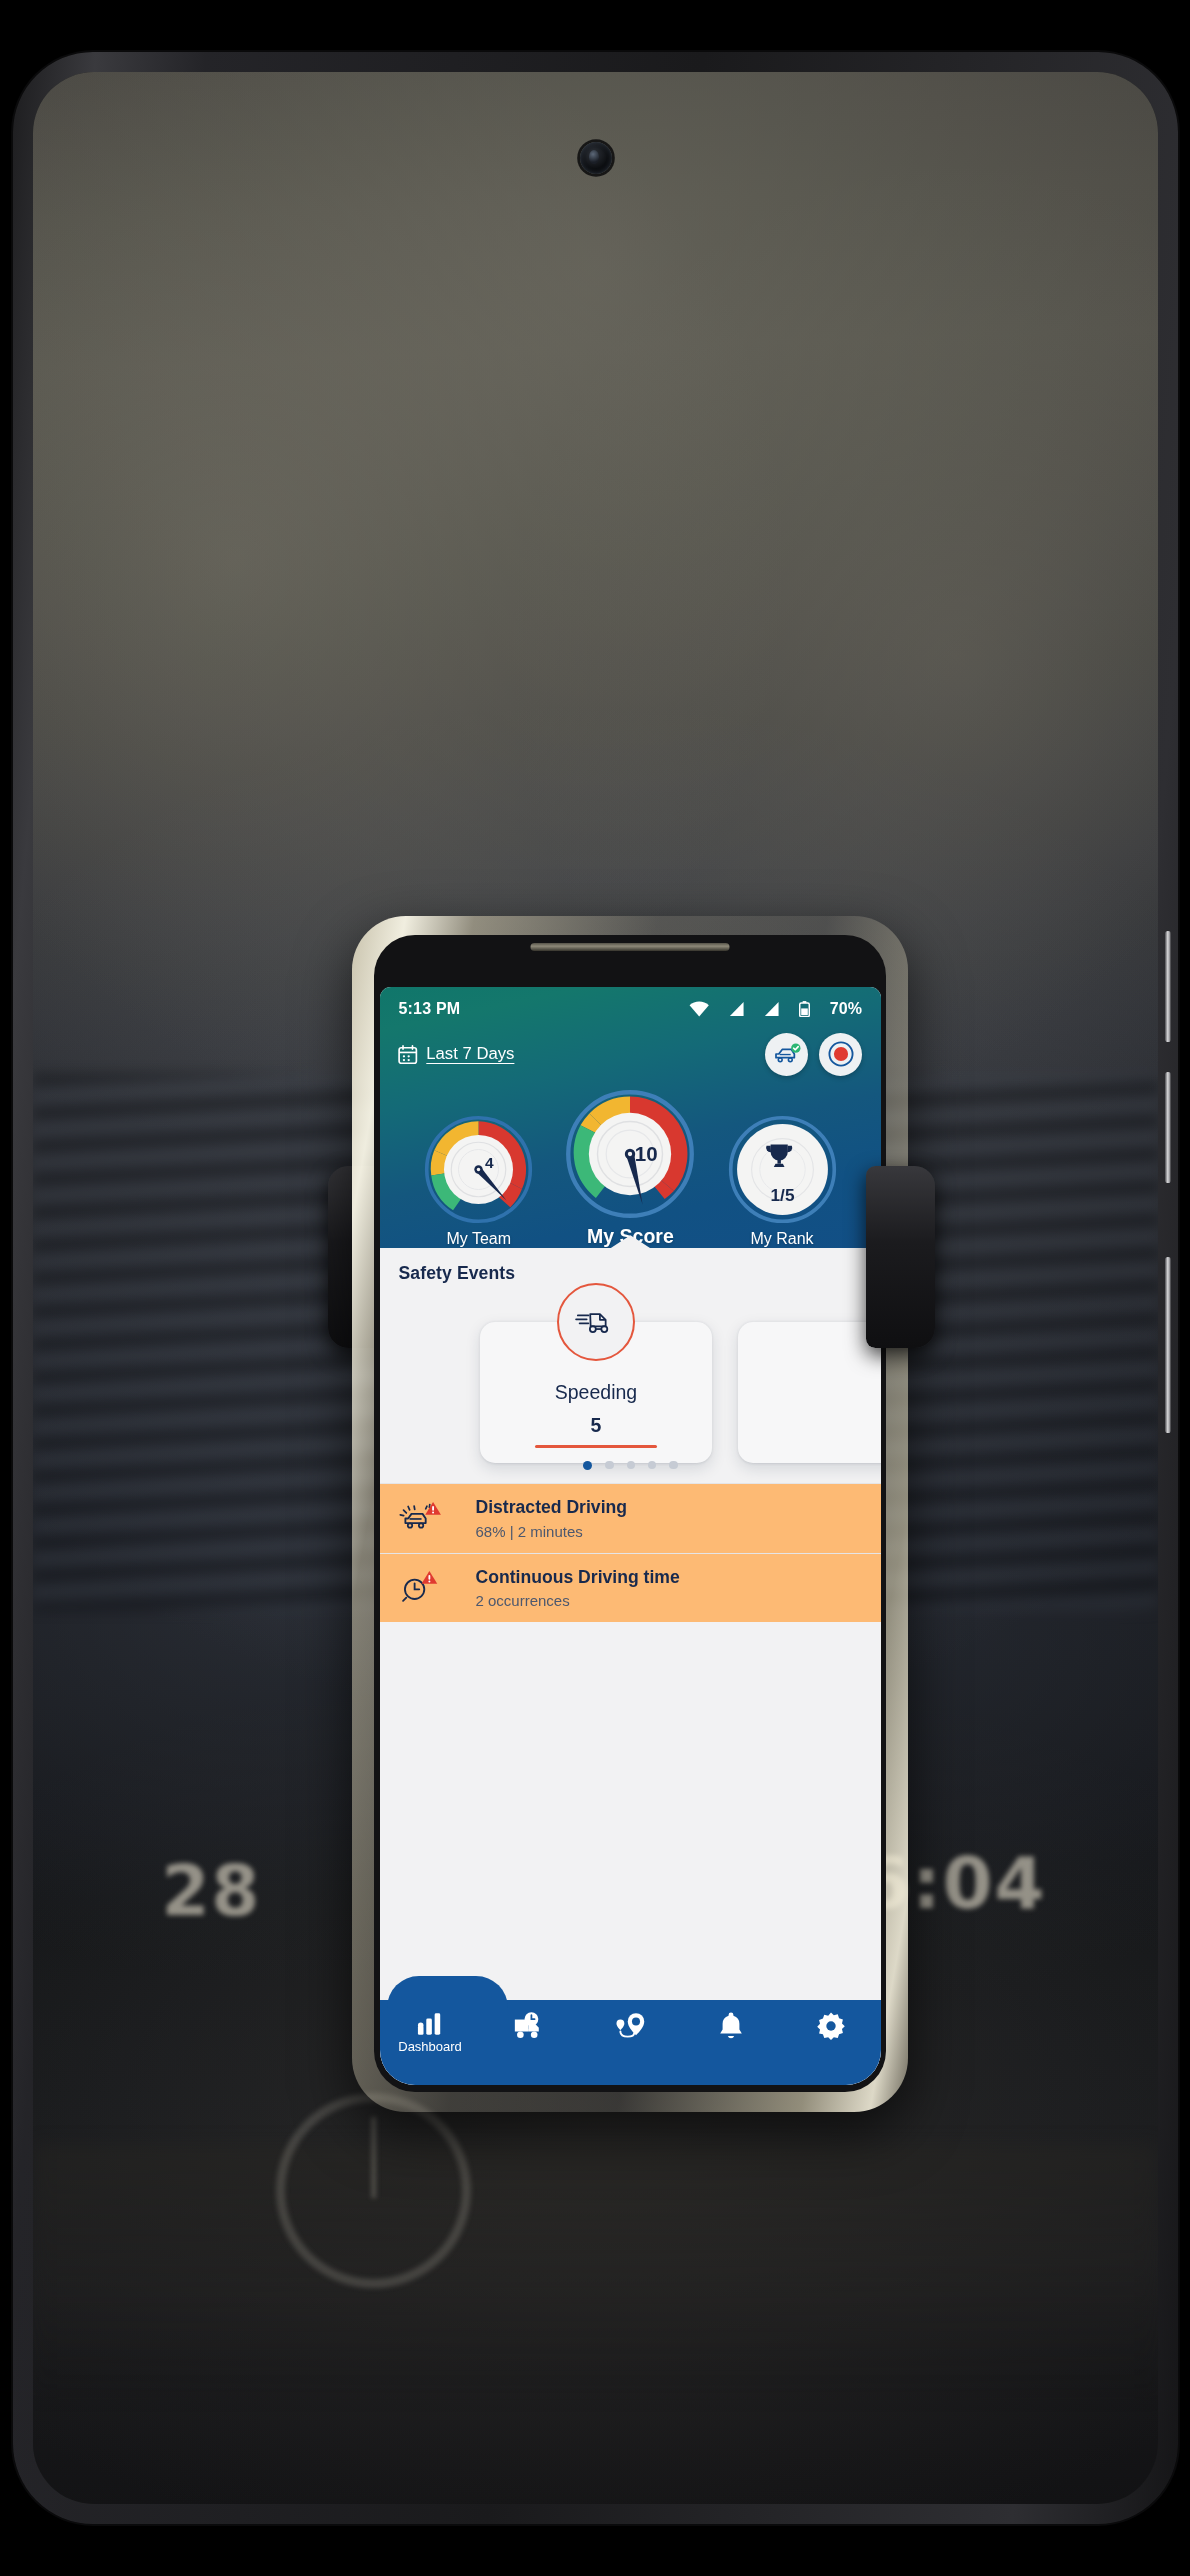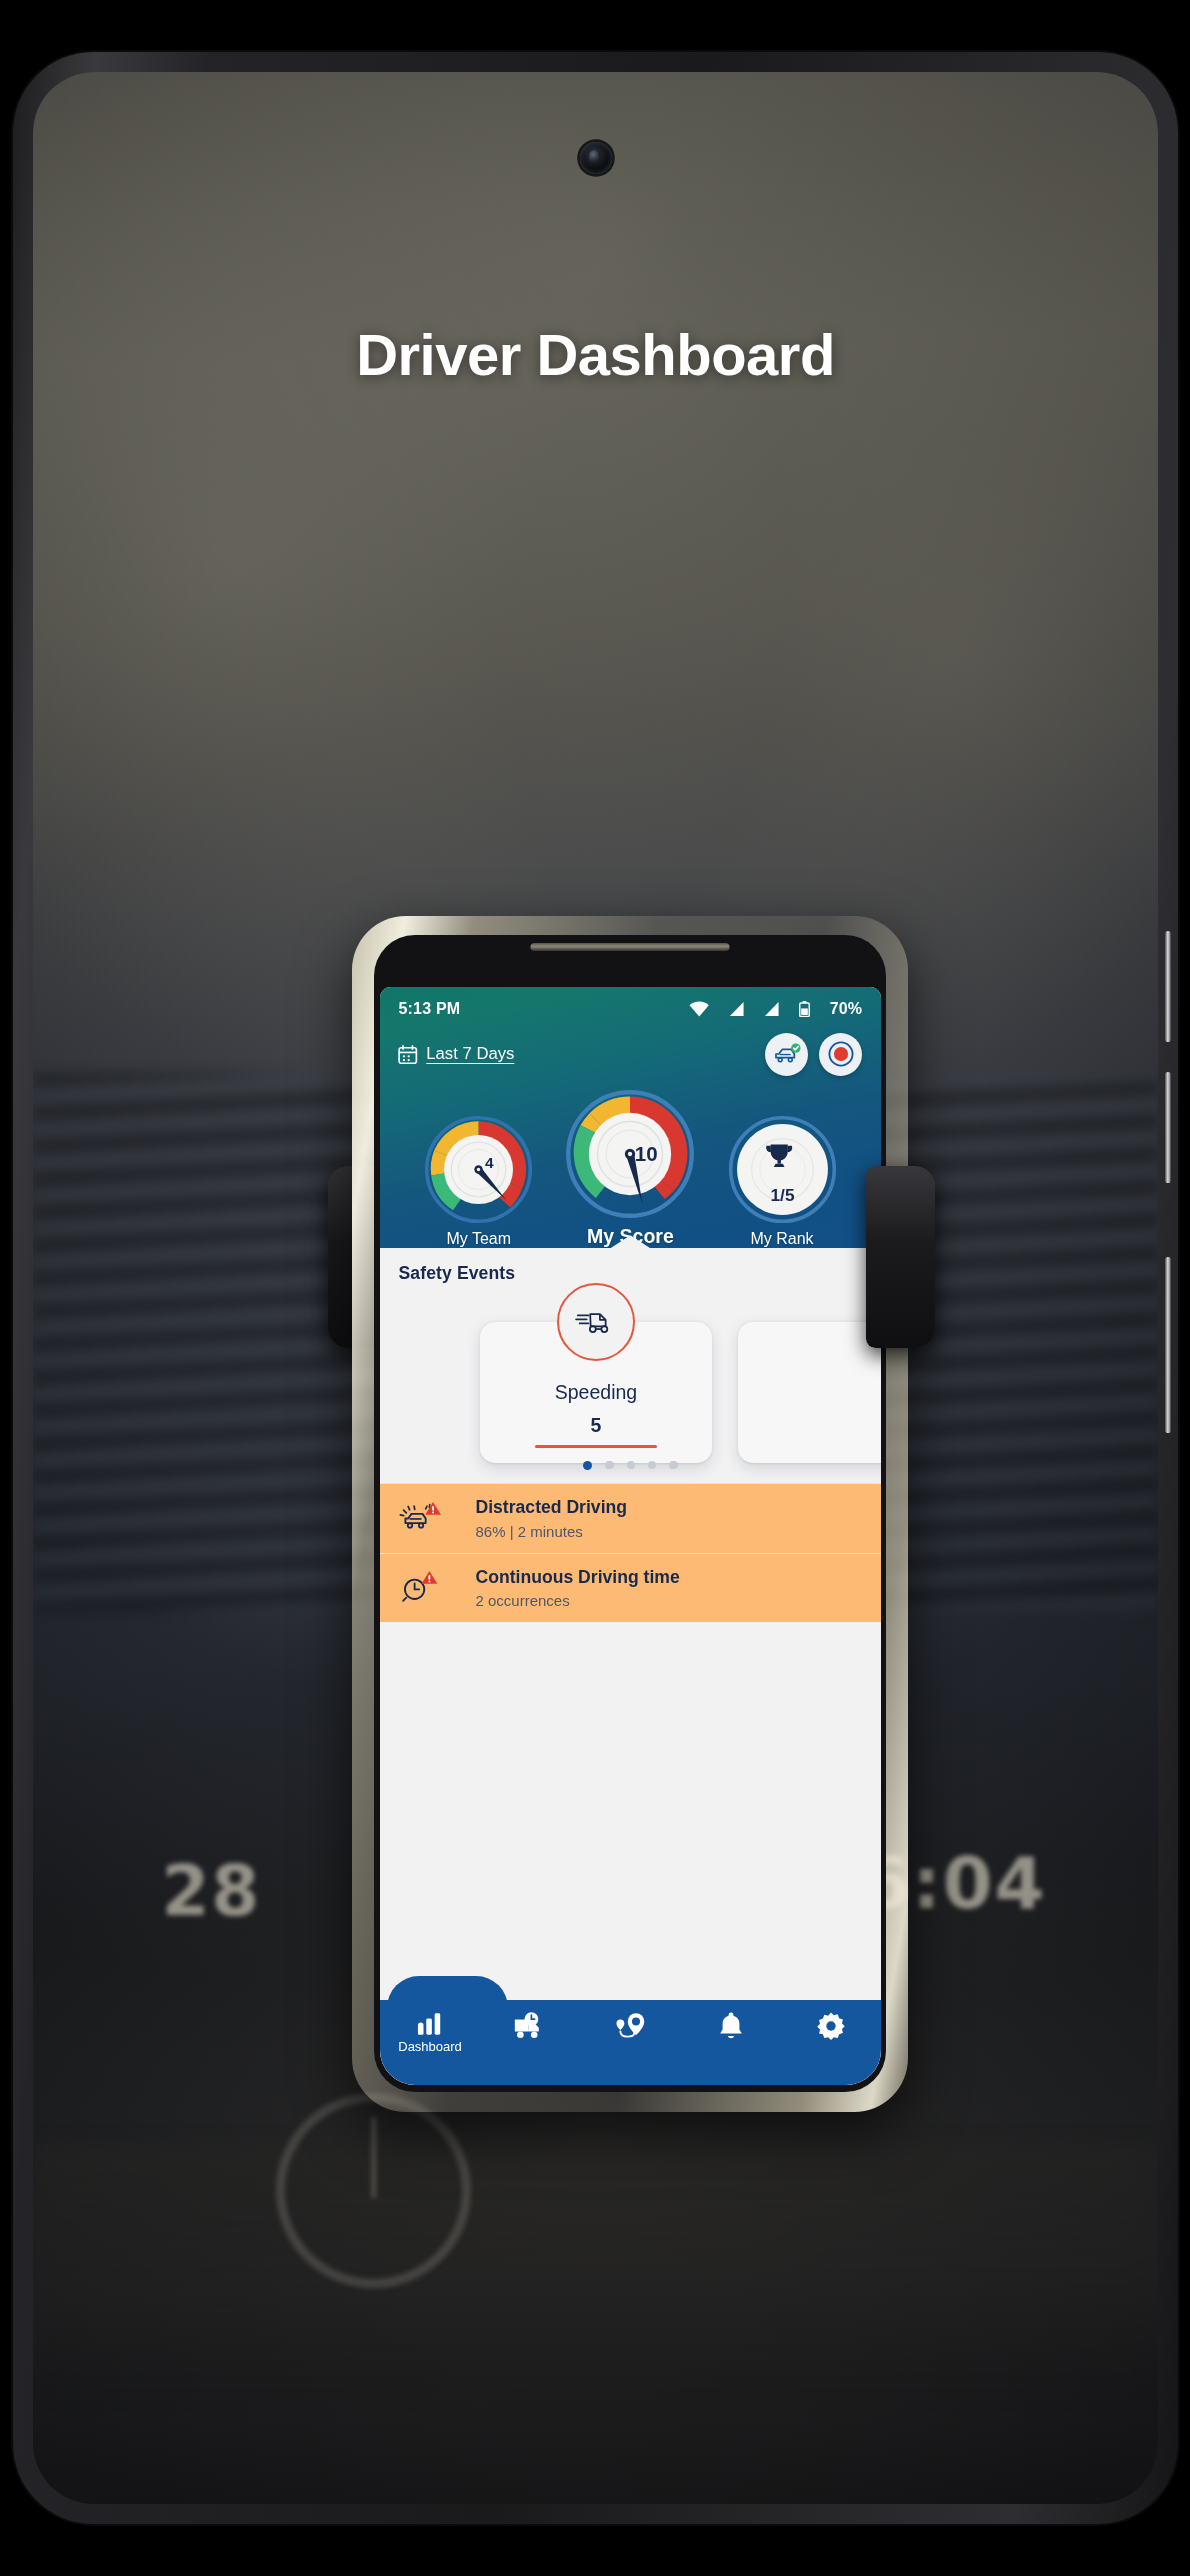--- a/index.html
+++ b/index.html
@@ -337,21 +337,20 @@
       <i></i>
         <i></i>
         <i></i>
         <i></i>
         <i></i>
     </div>
     <div id="bg-dash-clock">16:04</div>
 
     <div id="front-camera"></div>
 
-    <div id="overlay-title">Driver Dashboard</div>
 
     <div class="mount-arm" id="mount-arm-left"></div>
 
     <div id="inner-phone-wrap">
       <div id="phone-case"></div>
       <div id="phone-body">
         <div id="phone-earpiece"></div>
 
         <div id="app">
 
@@ -528,21 +527,21 @@
                     <path d="M12.5 22.5 h13" stroke="#17294d" stroke-width="1.8"></path>
                     <path d="M6 13 l3 3 M11 9 l1.6 3.6 M17.5 8.5 l0.6 3.6 M2.5 18 l3.6 0.8" stroke="#17294d" stroke-width="1.9" stroke-linecap="round"></path>
                     <path d="M30 11.5 l1.4 -2.8 M34 9.8 l0.4 -3" stroke="#17294d" stroke-width="1.8" stroke-linecap="round"></path>
                     <path d="M38 4 L46.5 18 H29.5 Z" fill="#e03a30"></path>
                     <rect x="37" y="8.5" width="2" height="5" rx="1" fill="#fff"></rect>
                     <circle cx="38" cy="15.4" r="1.1" fill="#fff"></circle>
                   </svg>
                 </div>
                 <div class="compliance-text">
                   <div class="compliance-title">Distracted Driving</div>
-                  <div class="compliance-sub">86% | 2 minutes</div>
+                  <div class="compliance-sub">68% | 2 minutes</div>
                 </div>
               </div>
 
               <div class="compliance-row">
                 <div class="compliance-icon">
                   <svg width="48" height="41" viewBox="0 0 52 44">
                     <circle cx="18" cy="24" r="10.5" fill="none" stroke="#17294d" stroke-width="2"></circle>
                     <path d="M18 17.5 V24 h5" fill="none" stroke="#17294d" stroke-width="2" stroke-linecap="round"></path>
                     <path d="M9 33 l-3.5 3.5" stroke="#17294d" stroke-width="2" stroke-linecap="round"></path>
                     <path d="M34 4 L42.5 18 H25.5 Z" fill="#e03a30"></path>

